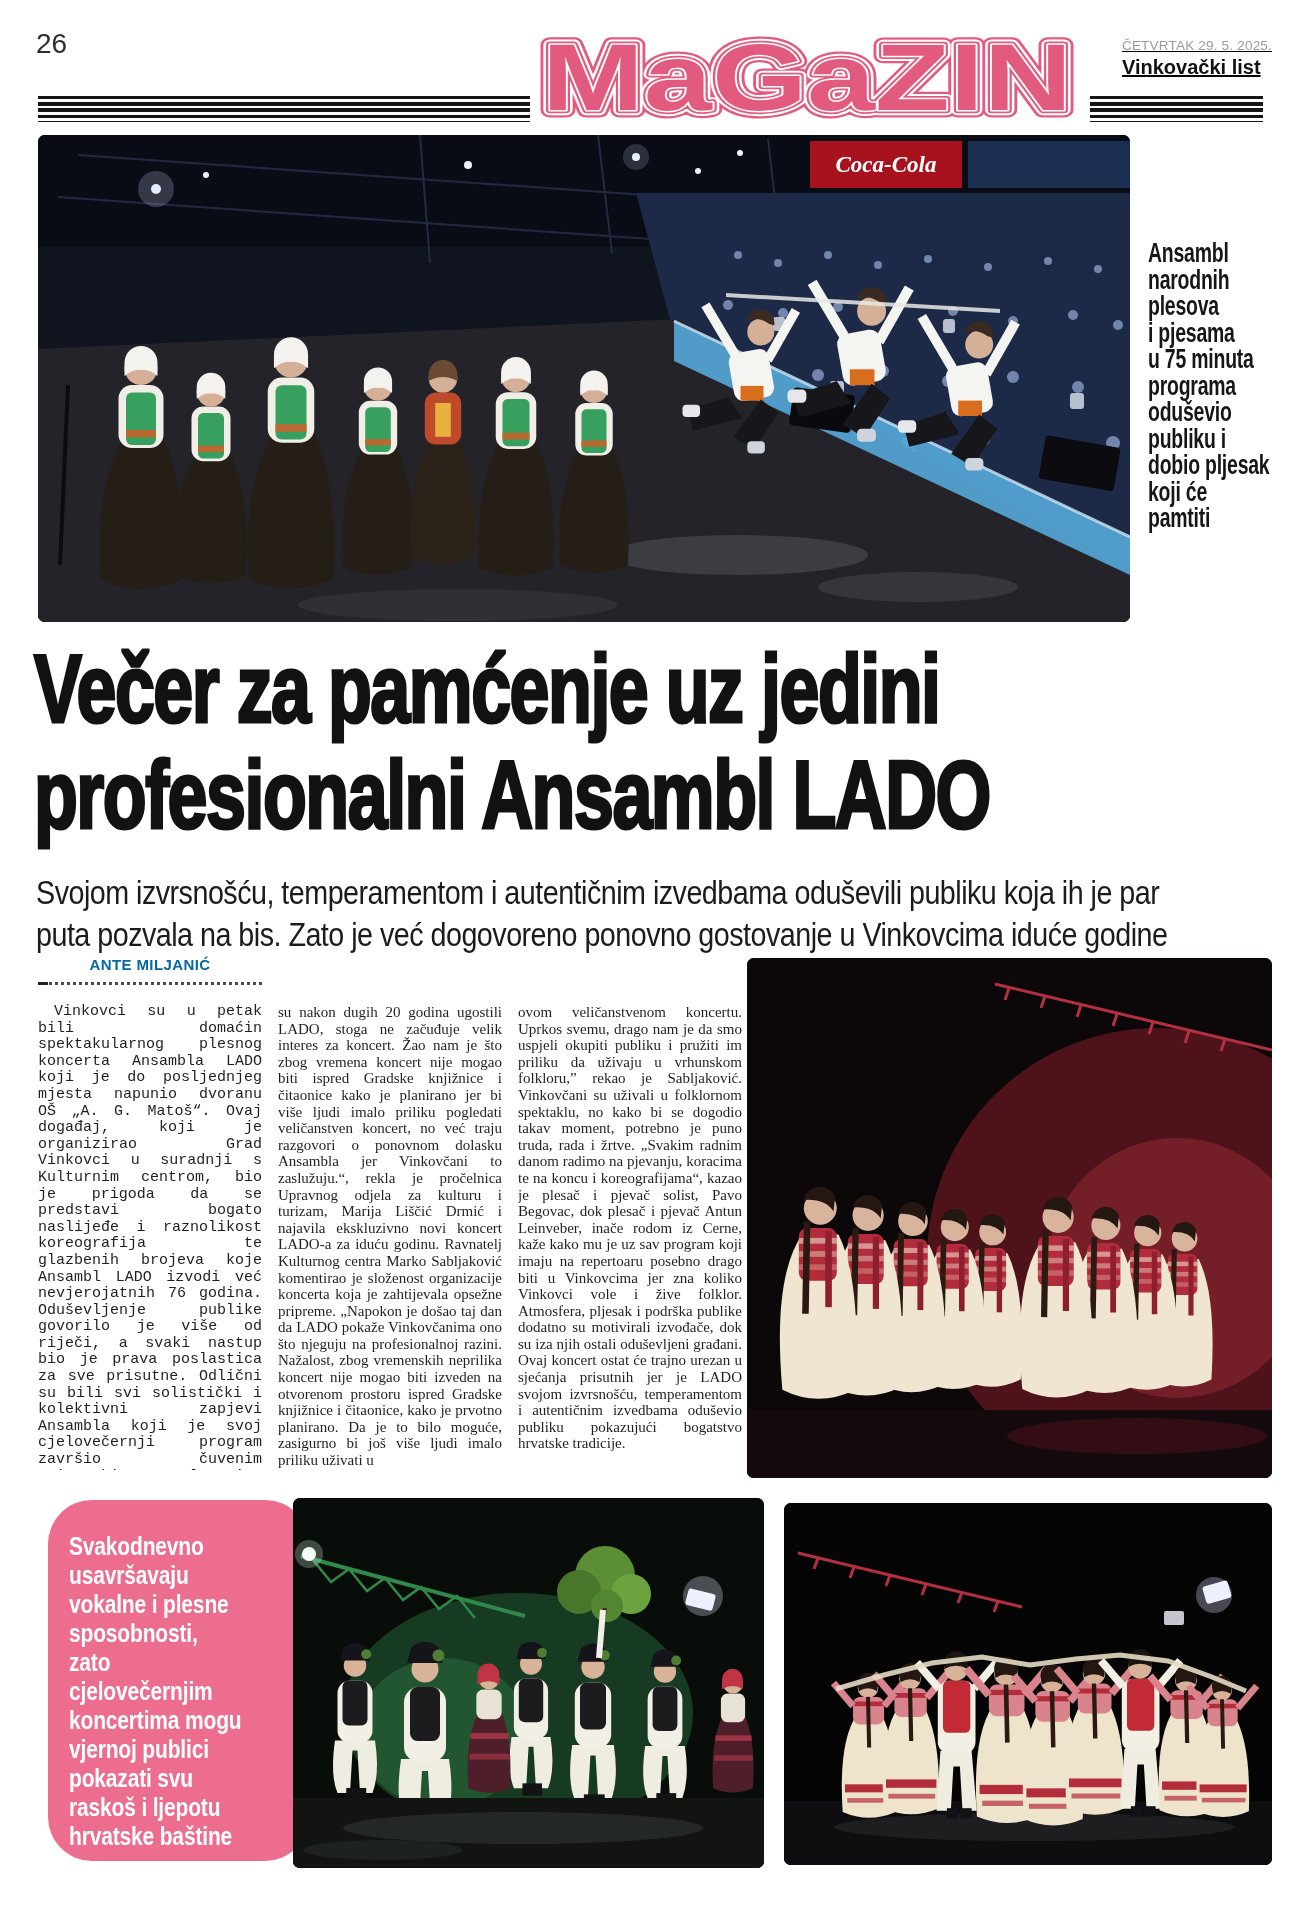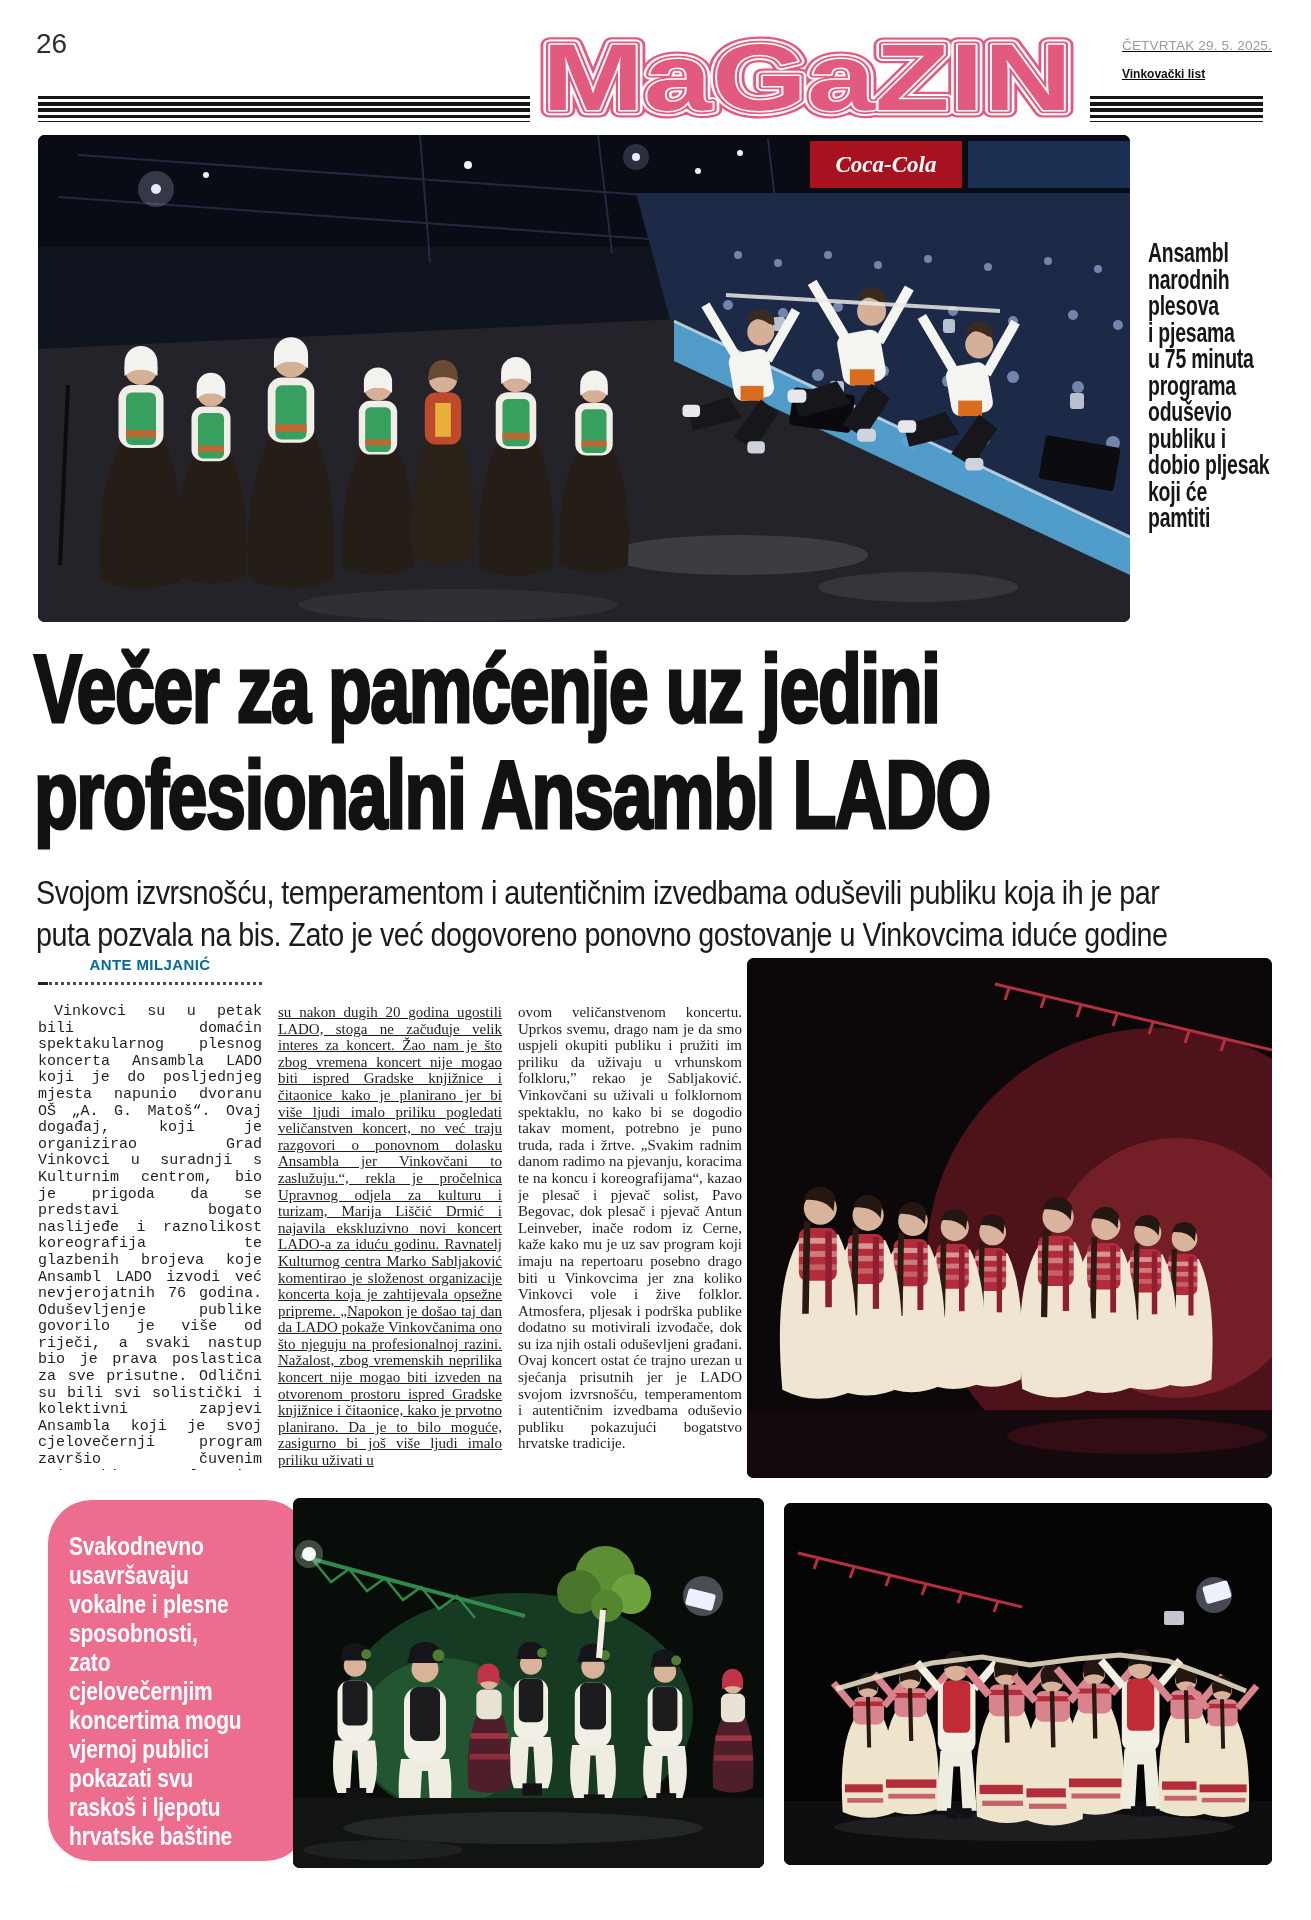--- a/index.html
+++ b/index.html
@@ -7,21 +7,21 @@
         font-family:"Liberation Sans",sans-serif;margin:0 auto;}
   
   .pagenum{position:absolute;left:36px;top:28px;font-size:28px;font-weight:400;color:#2e2e2e;}
   .logo{position:absolute;left:540px;top:26px;width:537px;height:104px;}
   .bar{position:absolute;top:96px;height:26px;
        background:repeating-linear-gradient(to bottom,#161616 0 3.4px,#ffffff 3.4px 6.2px);}
   .bar-left{left:38px;width:492px;}
   .bar-right{left:1090px;width:173px;}
   .dateblock{position:absolute;right:39px;top:38px;line-height:1.15;text-decoration:underline;}
   .issue-date{font-size:13.5px;color:#9b9b9b;letter-spacing:.2px;}
-  .publication{font-size:12px;font-weight:bold;color:#111;margin-top:14px;}
+  .publication{font-size:20px;font-weight:bold;color:#111;margin-top:2px;}
   
   .photo{position:absolute;overflow:hidden;background:#0c0c12;border-radius:7px;}
   .photo svg{display:block;width:100%;height:100%;}
   .hero{left:38px;top:135px;width:1092px;height:487px;}
   .photo-red{left:747px;top:958px;width:525px;height:520px;}
   .photo-green{left:293px;top:1498px;width:471px;height:370px;}
   .photo-circle{left:784px;top:1503px;width:488px;height:362px;}
   
   .hero-caption{position:absolute;left:1148px;top:240px;width:200px;
      font-size:27px;font-weight:bold;color:#161616;line-height:26.5px;
@@ -35,21 +35,21 @@
      letter-spacing:-.6px;transform:scaleX(.87);transform-origin:0 0;}
   
   .byline{position:absolute;left:38px;top:956px;width:224px;text-align:center;
      font-size:15px;font-weight:bold;color:#0369a1;letter-spacing:.4px;
      padding-bottom:9px;border-bottom:3px dotted #4a4a4a;}
   .byline::after{content:"";position:absolute;left:0;bottom:-3px;width:10px;height:3px;background:#222;}
   .bodycol{position:absolute;top:1004px;width:224px;height:466px;overflow:hidden;
      font-family:"Liberation Serif",serif;font-size:15px;line-height:16.6px;color:#1f1f1f;
      text-align:justify;hyphens:auto;-webkit-hyphens:auto;}
   .col1{left:38px;text-indent:16px;font-family:Liberation Mono, monospace;}
-  .col2{left:278px;text-decoration:underline;}
+  .col2{left:278px;}
   .col3{left:518px;}
   
   .pullquote{position:absolute;left:48px;top:1500px;width:225px;height:361px;
      background:#ed6d8e;border-radius:44px;padding-left:36px;}
   .pullquote-text{position:absolute;left:21px;top:32px;width:230px;
      font-size:25px;line-height:29px;font-weight:bold;color:#ffffff;
      white-space:pre;letter-spacing:-.2px;transform:scaleX(.84);transform-origin:0 0;}
 </style>
 </head>
 <body>

